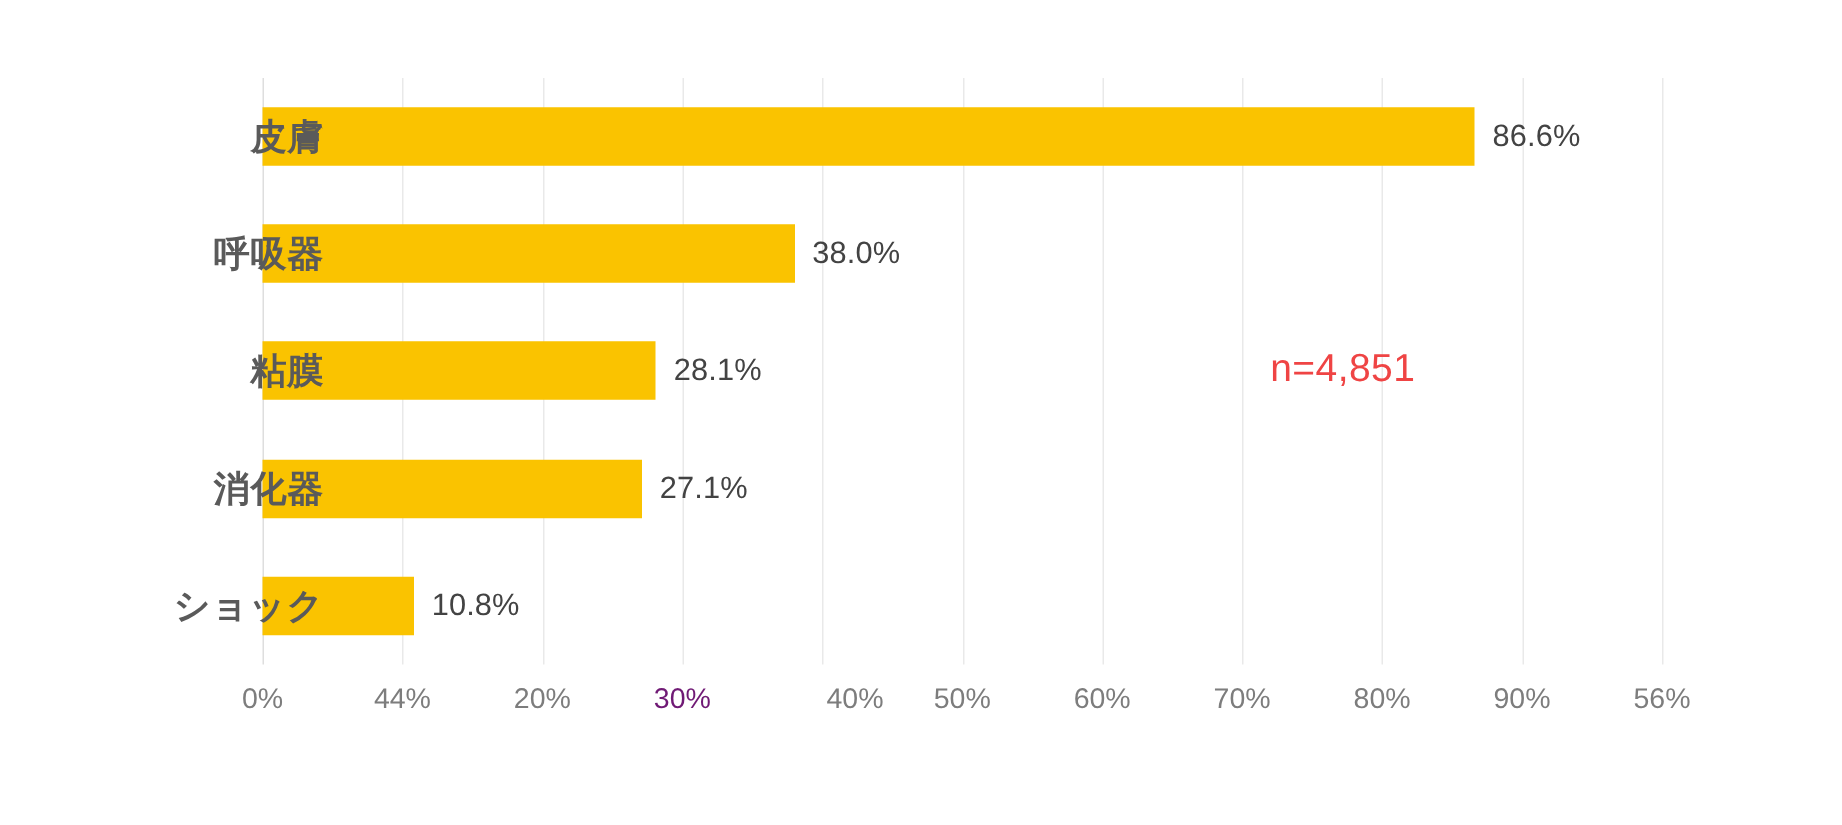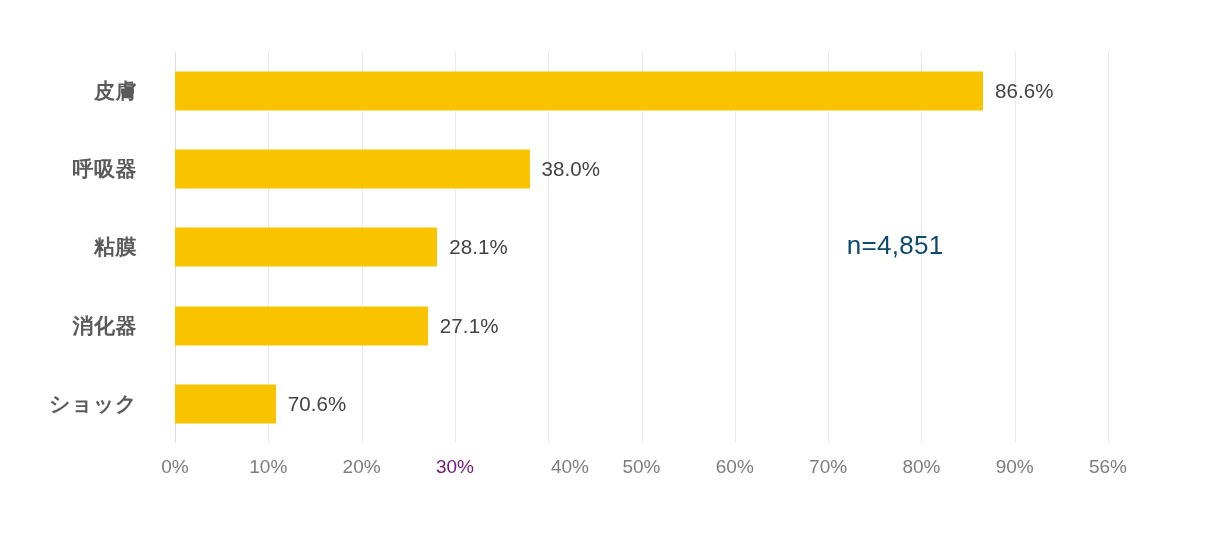--- a/index.html
+++ b/index.html
@@ -65,26 +65,26 @@
     transform: translateY(-50%);
     font-size: 20.5px;
     color: #434343;
     white-space: nowrap;
     letter-spacing: 0.1px;
   }
 
   
   .cat-label {
     position: absolute;
-    right: 1091px; 
+    right: 1012px; 
     height: 78px;
     display: flex;
     align-items: center;
     justify-content: flex-end;
-    font-size: 21px;
+    font-size: 24px;
     font-weight: bold;
     color: #5a5a5a;
     white-space: nowrap;
     letter-spacing: 0.5px;
   }
 
   
   .tick-label {
     position: absolute;
     top: 456px;
@@ -134,42 +134,42 @@
         <div class="band" style="top: 156.4px; height: 78.2px;">
           <div class="bar" style="width: 262.173px; background: rgb(250, 195, 0);"></div>
           <div class="bar-value" style="left: 274.173px; color: rgb(67, 67, 67);">28.1%</div>
         </div>
         <div class="band" style="top: 234.6px; height: 78.2px;">
           <div class="bar" style="width: 252.843px; background: rgb(250, 195, 0);"></div>
           <div class="bar-value" style="left: 264.843px; color: rgb(67, 67, 67);">27.1%</div>
         </div>
         <div class="band" style="top: 312.8px; height: 78.2px;">
           <div class="bar" style="width: 100.764px; background: rgb(250, 195, 0);"></div>
-          <div class="bar-value" style="left: 112.764px; color: rgb(67, 67, 67);">70.6%</div>
+          <div class="bar-value" style="left: 112.764px; color: rgb(67, 67, 67);">10.8%</div>
         </div>
       </div>
   </div>
 
   <div id="cat-labels">
       <div class="cat-label" style="top: 52px; height: 78.2px; color: rgb(90, 90, 90);">皮膚</div>
       <div class="cat-label" style="top: 130.2px; height: 78.2px; color: rgb(90, 90, 90);">呼吸器</div>
       <div class="cat-label" style="top: 208.4px; height: 78.2px; color: rgb(90, 90, 90);">粘膜</div>
       <div class="cat-label" style="top: 286.6px; height: 78.2px; color: rgb(90, 90, 90);">消化器</div>
       <div class="cat-label" style="top: 364.8px; height: 78.2px; color: rgb(90, 90, 90);">ショック</div>
     </div>
 
   <div id="tick-labels">
       <div class="tick-label" style="left: 175px; color: rgb(125, 125, 125);">0%</div>
-      <div class="tick-label" style="left: 268.3px; color: rgb(125, 125, 125);">10%</div>
+      <div class="tick-label" style="left: 268.3px; color: rgb(125, 125, 125);">44%</div>
       <div class="tick-label" style="left: 361.6px; color: rgb(125, 125, 125);">20%</div>
       <div class="tick-label" style="left: 454.9px; color: #701a75;">30%</div>
       <div class="tick-label" style="left: 570px; color: rgb(125, 125, 125);">40%</div>
       <div class="tick-label" style="left: 641.5px; color: rgb(125, 125, 125);">50%</div>
       <div class="tick-label" style="left: 734.8px; color: rgb(125, 125, 125);">60%</div>
       <div class="tick-label" style="left: 828.1px; color: rgb(125, 125, 125);">70%</div>
       <div class="tick-label" style="left: 921.4px; color: rgb(125, 125, 125);">80%</div>
       <div class="tick-label" style="left: 1014.7px; color: rgb(125, 125, 125);">90%</div>
       <div class="tick-label" style="left: 1108px; color: rgb(125, 125, 125);">56%</div>
     </div>
 
-  <div id="sample-size" style="left: 846.76px; top: 229.5px; color: #0c4a6e;">n=4,851</div>
+  <div id="sample-size" style="left: 846.76px; top: 229.5px; color: #ef4444;">n=4,851</div>
 
 </div>
 
 </body></html>

